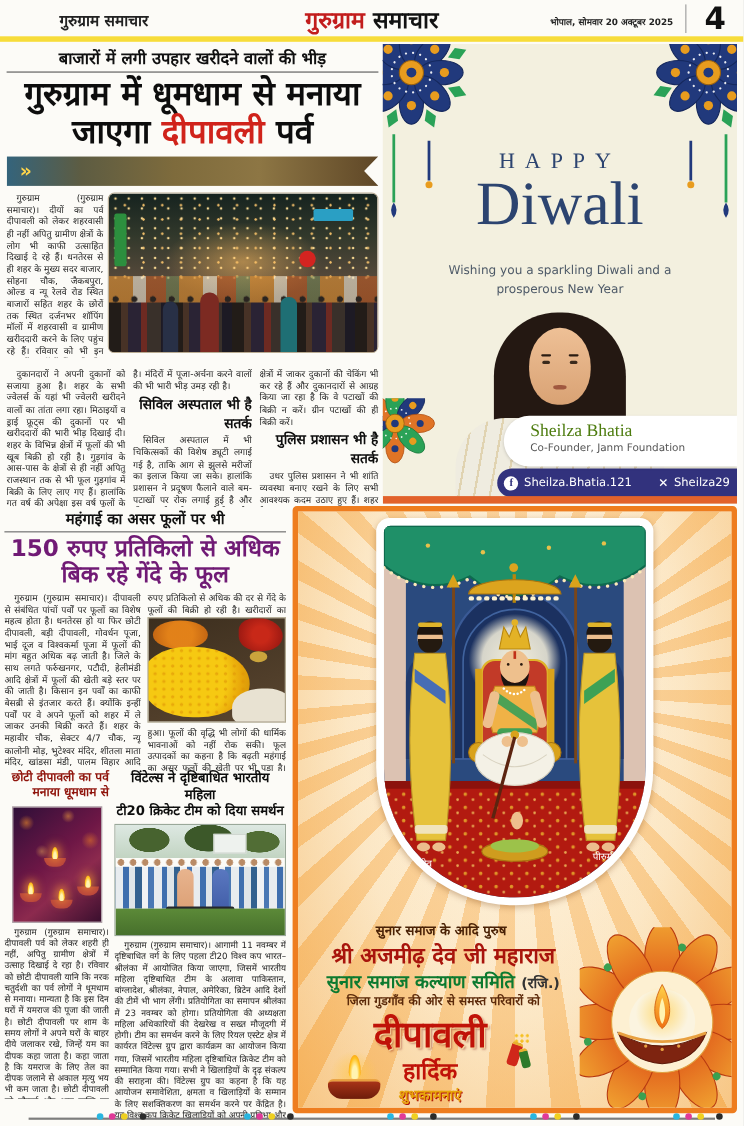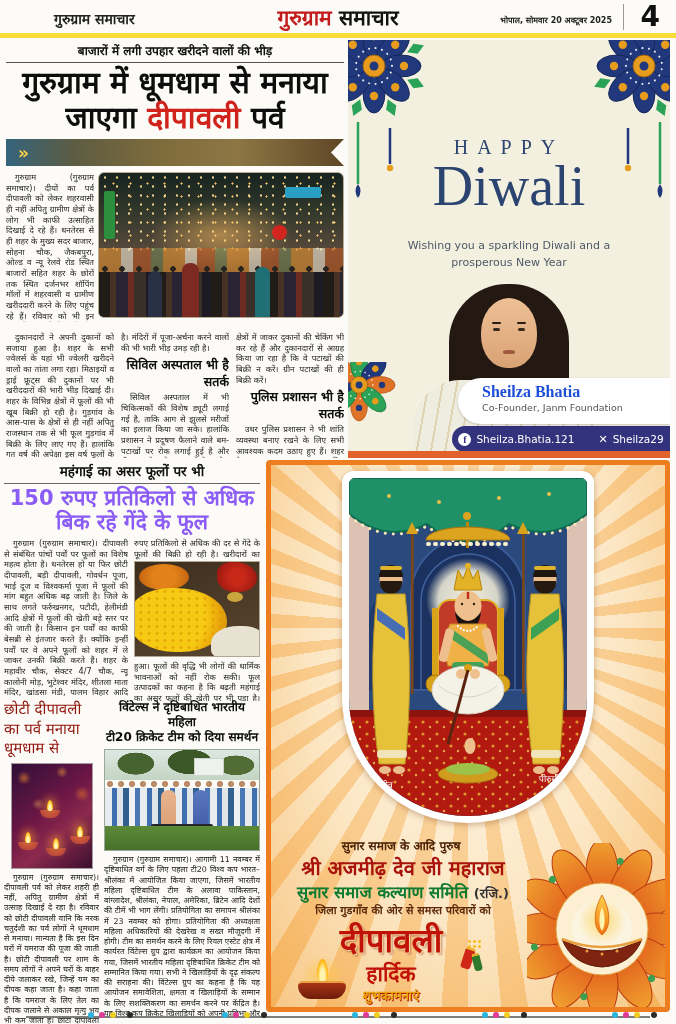--- a/index.html
+++ b/index.html
@@ -12,21 +12,21 @@
   .mast-left{position:absolute;left:54px;top:9px;font-size:14px;font-weight:bold;color:#222;}
   .mast-center{position:absolute;left:0;right:0;top:3px;text-align:center;font-size:21px;font-weight:bold;color:#121212;}
   .mast-center .red{color:#c21d1d;}
   .dateline{position:absolute;right:64px;top:14px;font-size:8px;font-weight:bold;color:#222;}
   .pageno-divider{position:absolute;right:52px;top:4px;width:1px;height:26px;background:#9a9a9a;}
   .pageno{position:absolute;right:16px;top:0;font-size:28px;font-weight:bold;color:#111;}
   .yellow-rule{position:absolute;top:33px;left:0;right:0;height:5px;background:#f7dc3a;}
 
   
   .lead{position:absolute;left:6px;top:42px;width:338px;height:418px;}
-  .lead-kicker{font-size:12px;font-weight:bold;text-align:center;color:#101010;border-bottom:1.5px solid #555;padding-bottom:3px;}
+  .lead-kicker{font-size:15px;font-weight:bold;text-align:center;color:#101010;border-bottom:1.5px solid #555;padding-bottom:3px;}
   .lead-headline{margin-top:3px;text-align:center;font-weight:bold;color:#0d0d0d;font-size:30px;line-height:1.15;}
   .hl-red{color:#d0231b;}
   .ribbon{margin-top:4px;height:27px;display:flex;align-items:center;padding-left:12px;
     background:linear-gradient(90deg,#34647c 0%,#5d5c42 20%,#7e6b3c 45%,#8d7644 68%,#5f4727 100%);
     clip-path:polygon(0 0,100% 0,calc(100% - 13px) 50%,100% 100%,0 100%);
     color:#fff;font-size:15.5px;font-weight:bold;}
   .ribbon .arrow{color:#ffd54a;margin-right:7px;font-size:17px;}
   .lead-body{position:relative;margin-top:6px;height:150px;}
   .intro-col{position:absolute;left:0;top:0;width:88px;height:150px;overflow:hidden;}
   .body-text{font-size:8.2px;line-height:1.3;text-align:justify;color:#1e1e1e;}
@@ -71,49 +71,49 @@
   .por-face{position:absolute;left:67px;top:14px;width:56px;height:70px;background:linear-gradient(180deg,#eec096,#d9a274);border-radius:50% 50% 46% 46%;}
   .por-eye{position:absolute;top:30px;width:7px;height:2.5px;background:#3a2a1c;border-radius:2px;}
   .por-eye.l{left:12px;} .por-eye.r{right:12px;}
   .por-brow{position:absolute;top:24px;width:9px;height:2px;background:#2a1c12;border-radius:2px;}
   .por-brow.l{left:11px;} .por-brow.r{right:11px;}
   .por-lips{position:absolute;left:22px;top:52px;width:12px;height:4px;background:#a0583f;border-radius:40%;}
   .por-dupatta{position:absolute;left:0;bottom:0;width:190px;height:72px;background:#efece0;border-radius:46px 46px 0 0;
     background-image:repeating-linear-gradient(100deg,rgba(200,170,100,.38) 0 2px,transparent 2px 14px);}
   .plate{position:absolute;right:0;top:338px;width:212px;height:46px;background:#fff;border-radius:24px 0 0 24px;
     box-shadow:0 1px 3px rgba(0,0,0,.18);padding:5px 10px 0 24px;z-index:3;}
-  .plate-name{font-family:"Liberation Serif","DejaVu Serif",serif;font-weight:bold;font-size:16px;color:#1d4ed8;}
+  .plate-name{font-family:"Liberation Serif","DejaVu Serif",serif;font-weight:normal;font-size:16px;color:#4d7c0f;}
   .plate-role{font-size:9.5px;color:#555;margin-top:1px;}
   .socialbar{position:absolute;left:104px;right:0;top:386px;height:26px;background:#32327d;border-radius:13px 0 0 13px;
     display:flex;align-items:center;justify-content:center;gap:24px;z-index:2;color:#fff;font-size:10.5px;}
   .social-item{display:flex;align-items:center;gap:5px;}
   .fb-icon{width:13px;height:13px;border-radius:50%;background:#fff;color:#32327d;font-weight:bold;font-size:10px;
     display:inline-flex;align-items:center;justify-content:center;font-family:"Liberation Serif",serif;}
   .x-icon{font-size:11px;font-weight:bold;}
 
   
   .flowers{position:absolute;left:4px;top:462px;width:256px;}
   .fl-kicker{font-size:13.5px;font-weight:bold;text-align:center;border-bottom:1.5px solid #666;padding-bottom:3px;color:#101010;}
-  .fl-headline{margin-top:3px;font-size:21px;font-weight:bold;line-height:1.12;text-align:center;color:#8b5cf6;}
+  .fl-headline{margin-top:3px;font-size:21px;font-weight:bold;line-height:1.12;text-align:center;color:#701a75;}
   .fl-body{position:relative;margin-top:4px;height:160px;}
   .fl-left{position:absolute;left:0;top:0;width:124px;height:160px;overflow:hidden;}
   .fl-snippet{position:absolute;left:130px;top:0;width:126px;height:22px;overflow:hidden;}
   .photo-flowers{position:absolute;left:130px;top:23px;width:126px;height:96px;border:1px solid #b0a890;overflow:hidden;background:linear-gradient(160deg,#3c2e1e,#5a4630);}
   .pf-pile{position:absolute;left:-6px;top:26px;width:98px;height:64px;border-radius:45% 55% 50% 50%;
     background:radial-gradient(circle at 40% 45%,#f6c912 0 55%,#e8a60a 75%,#c98a08 100%);}
   .pf-dots{position:absolute;inset:0;background-image:radial-gradient(#e09508 1.3px,transparent 1.9px);background-size:8px 7px;opacity:.6;border-radius:inherit;}
   .pf-orange{position:absolute;left:4px;top:2px;width:50px;height:26px;background:radial-gradient(circle,#f08818 40%,#c86410);border-radius:50%;opacity:.92;}
   .pf-red{position:absolute;right:2px;top:0;width:40px;height:30px;background:radial-gradient(circle,#c82818 30%,#8c1410);border-radius:40% 60% 50% 50%;}
   .pf-cloth{position:absolute;right:-6px;bottom:-4px;width:54px;height:34px;background:#e8e2d2;border-radius:50% 40% 30% 30%;}
   .pf-brass{position:absolute;right:16px;top:30px;width:16px;height:10px;background:#caa43c;border-radius:50%;}
   .fl-right{position:absolute;left:130px;top:123px;width:126px;height:40px;overflow:hidden;}
 
   
   .choti{position:absolute;left:4px;top:700px;width:95px;}
-  .ch-head{font-size:15px;font-weight:normal;text-align:left;color:#8f130b;line-height:1.3;}
+  .ch-head{font-size:11px;font-weight:bold;text-align:right;color:#8f130b;line-height:1.3;}
   .photo-diya{position:relative;margin:4px auto 0;width:82px;height:106px;border:1px solid #a898a0;overflow:hidden;
     background:linear-gradient(140deg,#2e0f38 0%,#6e1746 45%,#8c2a4e 65%,#3a0f2e 100%);}
   .pd-bokeh{position:absolute;inset:0;background-image:
     radial-gradient(circle 6px at 12px 14px,rgba(255,150,40,.55),transparent 7px),
     radial-gradient(circle 5px at 50px 8px,rgba(255,170,60,.5),transparent 6px),
     radial-gradient(circle 7px at 70px 30px,rgba(255,140,30,.45),transparent 8px),
     radial-gradient(circle 5px at 26px 40px,rgba(255,190,90,.4),transparent 6px);}
   .pd-diya{position:absolute;width:20px;height:8px;background:#b8443c;border-radius:0 0 10px 10px;}
   .pd-flame{position:absolute;left:7px;top:-10px;width:6px;height:11px;border-radius:50% 50% 42% 42%/70% 70% 30% 30%;
     background:radial-gradient(ellipse at 50% 80%,#fff3b0 0 30%,#ffc220 60%,#f07010 100%);

